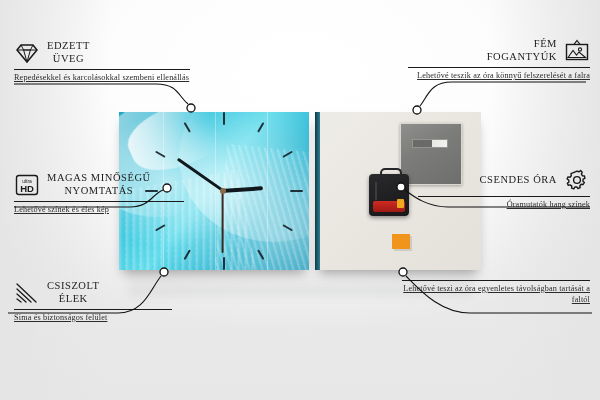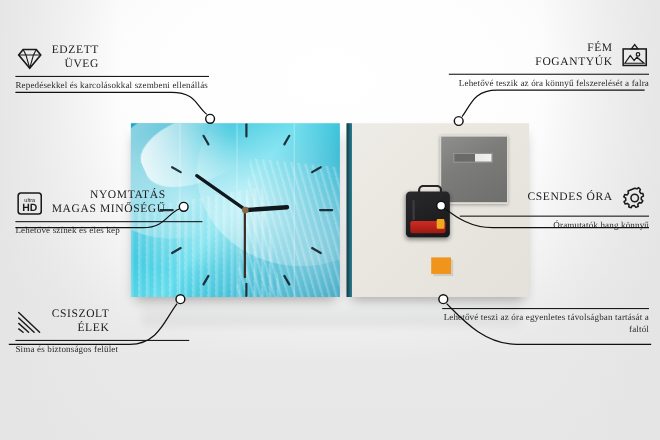--- a/index.html
+++ b/index.html
@@ -93,24 +93,24 @@
   #reflection{position:absolute;left:129px;top:270px;width:344px;height:26px;z-index:2;
     background:linear-gradient(to bottom, rgba(120,125,130,.30), rgba(255,255,255,0));
     filter:blur(4px);transform:scaleY(-1);opacity:.45;}
 
   
   .callout{position:absolute;z-index:4;}
   .co-head{display:flex;align-items:center;gap:7px;}
   .co-title{font-size:10.5px;letter-spacing:.55px;color:#1c1c1c;line-height:12.5px;
     text-transform:uppercase;font-weight:400;}
   .co-rule{height:1px;background:#1b1b1b;margin-top:4px;}
-  .co-desc{font-size:8.2px;color:#2b2b2b;line-height:10.6px;margin-top:3px;letter-spacing:.15px;}
+  .co-desc{font-size:8.2px;color:#2b2b2b;line-height:10.6px;margin-top:3px;letter-spacing:.15px;text-decoration:underline;}
   .ico{width:26px;height:24px;flex:0 0 26px;display:block;}
   .left .co-head{justify-content:flex-start;}
-  .left .co-title{text-align:right;}
+  .left .co-title{text-align:center;}
   .left .co-desc{text-align:left;}
   .right .co-head{justify-content:flex-end;}
   .right .co-title{text-align:right;}
   .right .co-desc{text-align:right;}
 
   #co-glass{left:14px;top:40px;width:176px;}
   #co-print{left:14px;top:172px;width:170px;}
   #co-edge{left:14px;top:280px;width:158px;}
   #co-handle{right:10px;top:38px;width:182px;}
   #co-mech{right:10px;top:168px;width:172px;}
@@ -210,22 +210,22 @@
   </div>
 
   <div class="callout left" id="co-print">
     <div class="co-head">
       <svg class="ico" viewBox="0 0 26 24">
         <rect x="2.5" y="2.5" width="21" height="19" rx="2.5" fill="none" stroke="#1a1a1a" stroke-width="1.4"></rect>
         <text x="13" y="10.4" font-family="Liberation Sans, sans-serif" font-size="5" text-anchor="middle" fill="#1a1a1a">ultra</text>
         <text x="13" y="19" font-family="Liberation Sans, sans-serif" font-size="9.5" font-weight="bold" text-anchor="middle" fill="#1a1a1a">HD</text>
       </svg>
       <div>
+        <div class="co-title">MAGAS MINŐSÉGŰ</div>
         <div class="co-title">NYOMTATÁS</div>
-        <div class="co-title">MAGAS MINŐSÉGŰ</div>
       </div>
     </div>
     <div class="co-rule"></div>
     <div class="co-desc">Lehetővé színek és éles kép</div>
   </div>
 
   <div class="callout right" id="co-handle">
     <div class="co-head">
       <div>
         <div class="co-title">FÉM</div>
@@ -265,21 +265,21 @@
     <div class="co-head">
       <div>
         <div class="co-title">CSENDES ÓRA</div>
       </div>
       <svg class="ico" viewBox="0 0 26 24">
         <path d="M13 3.2 l2.1 .5 1.5-1.1 1.6 1.7 -.8 1.8 1.1 1.7 2 .2 .4 2.3 -1.8 .9 -.2 2 1.5 1.3 -1.2 2 -2-.3 -1.4 1.5 .4 2 -2.2 .8 -1.2-1.6 -2 .1 -1 1.8 -2.2-.7 .2-2 -1.6-1.2 -1.9 .5 -1-2.1 1.6-1.2 -.1-2 -1.7-1.1 .9-2.1 2 .3 1.3-1.5 -.3-2 Z" fill="none" stroke="#1a1a1a" stroke-width="1.4" stroke-linejoin="round"></path>
         <circle cx="13" cy="12" r="3.4" fill="none" stroke="#1a1a1a" stroke-width="1.4"></circle>
       </svg>
     </div>
     <div class="co-rule"></div>
-    <div class="co-desc">Óramutatók hang könnyű</div>
+    <div class="co-desc">Óramutatók hang színek</div>
   </div>
 
   <div class="callout right" id="co-foam">
     <div class="co-rule"></div>
     <div class="co-desc">Lehetővé teszi az óra egyenletes távolságban tartását a faltól</div>
   </div>
 
 </div>
 
 </body></html>

